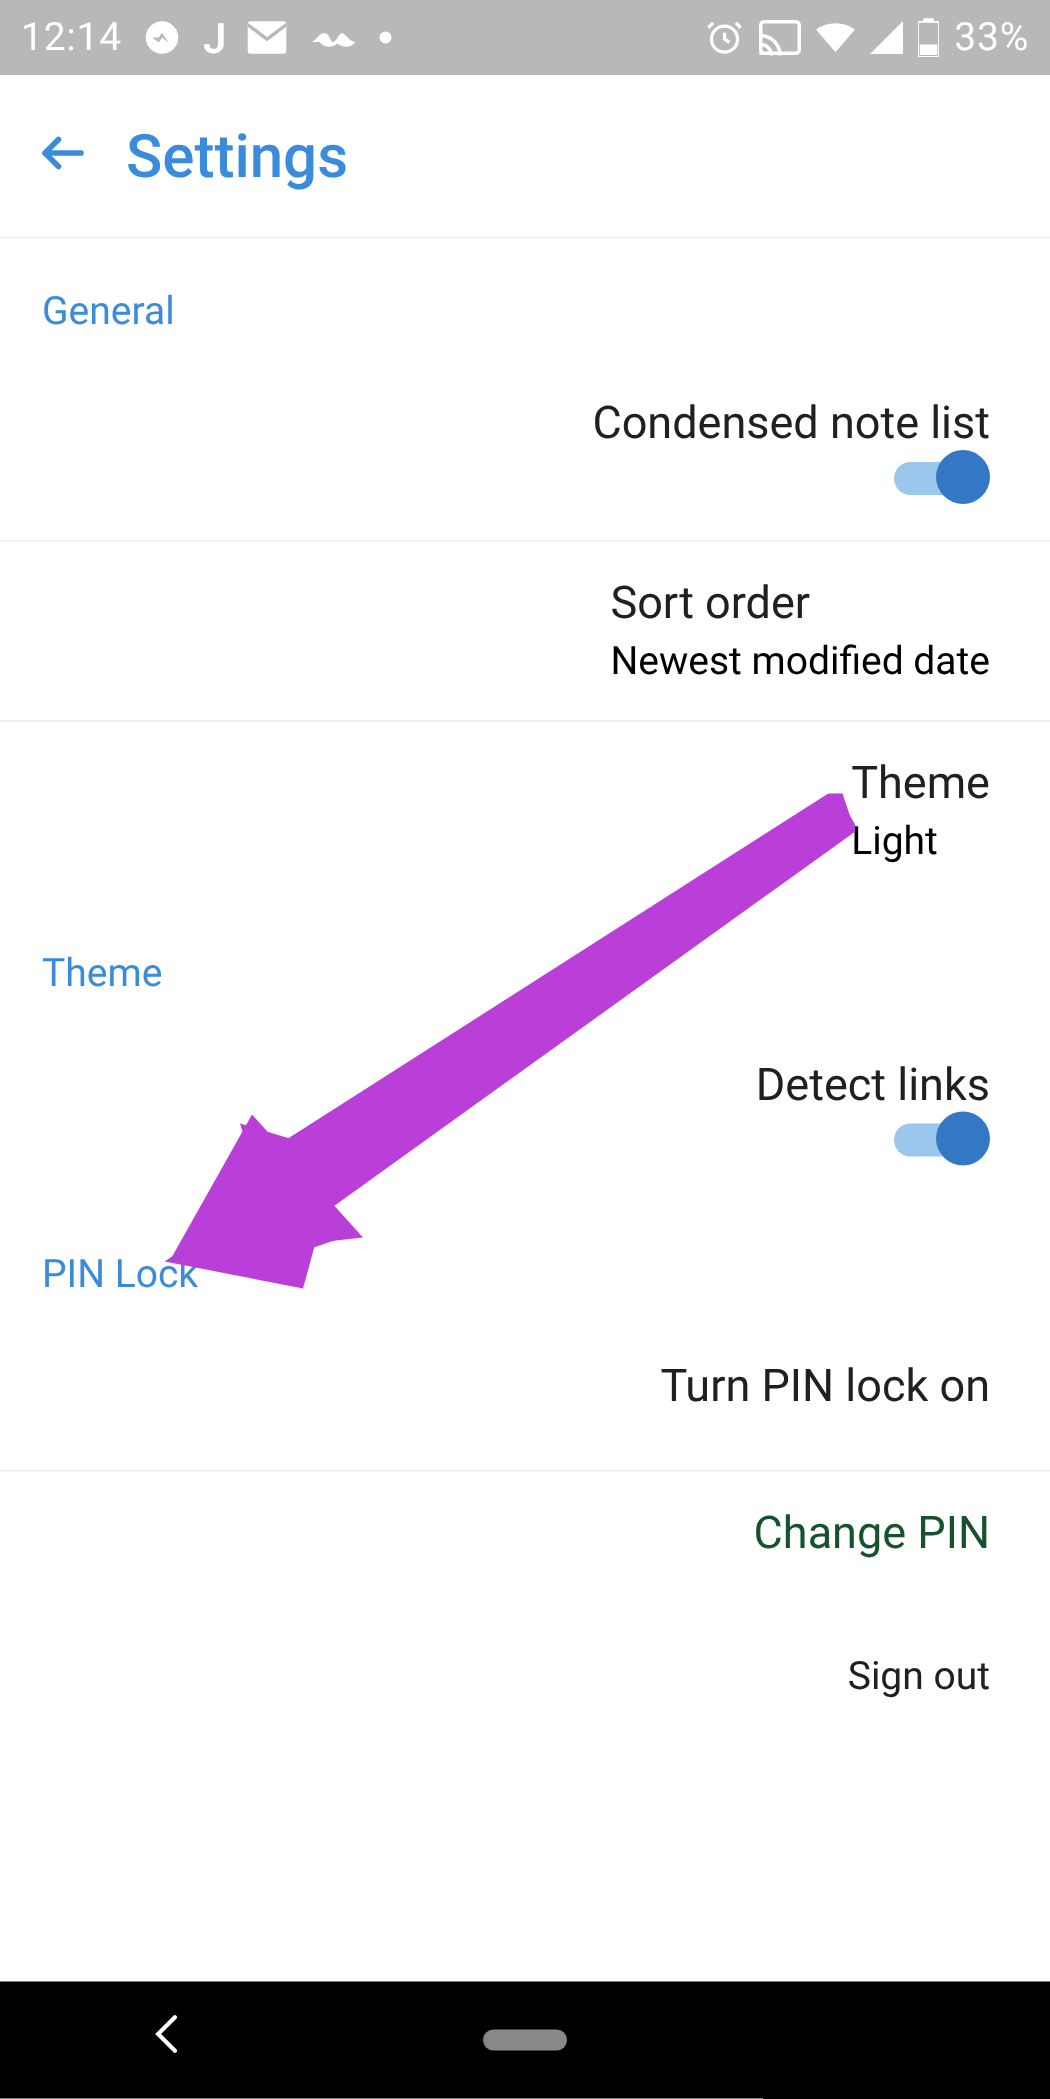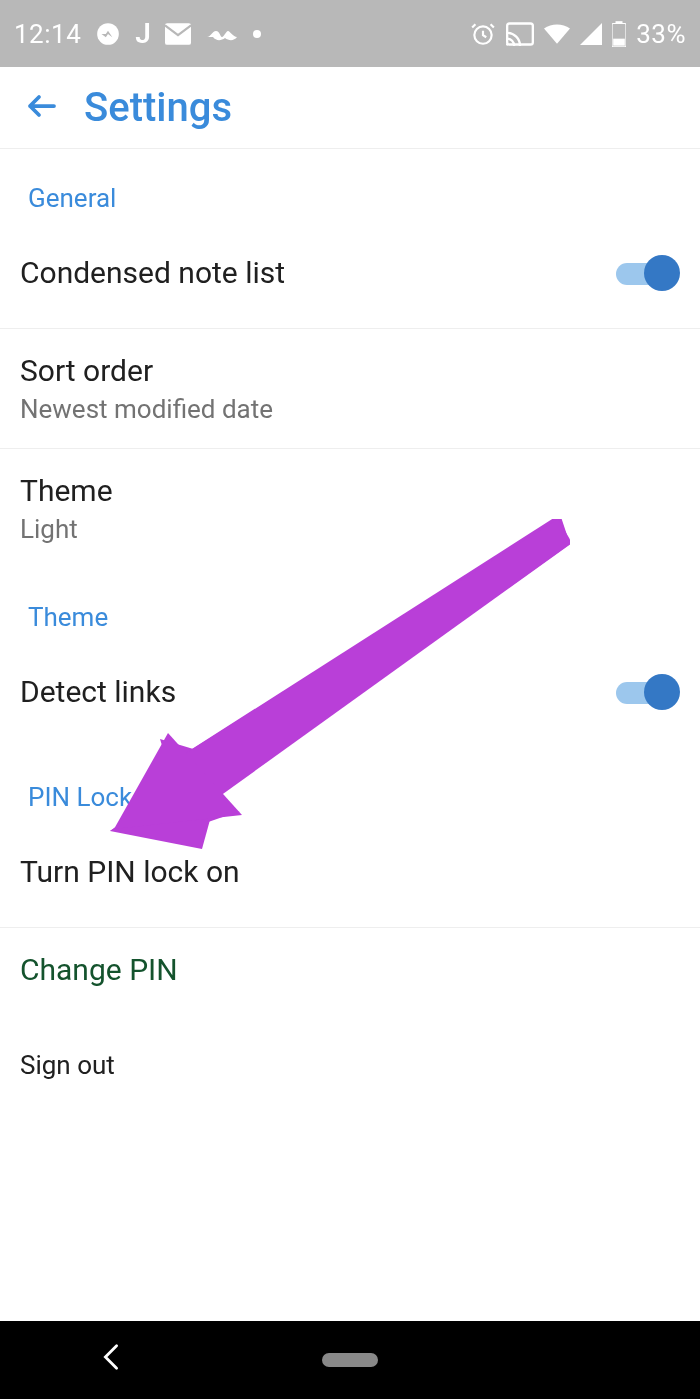--- a/index.html
+++ b/index.html
@@ -1,60 +1,61 @@
 <!DOCTYPE html>
 <html><head>
 <meta charset="utf-8">
 <style>
   * { box-sizing: border-box; margin: 0; padding: 0; }
   html, body { width: 700px; height: 1399px; font-family: -apple-system, Roboto, Arial, sans-serif; background: #fff; overflow: hidden; }
   .status-bar {
-    height: 67px;
+    height: 50px;
     background: #b8b8b8;
     color: #fff;
     display: flex;
     align-items: center;
     padding: 0 14px;
     font-size: 26px;
     font-weight: 400;
     letter-spacing: 0.5px;
   }
   .status-left { display: flex; align-items: center; gap: 14px; }
   .status-right { margin-left: auto; display: flex; align-items: center; gap: 10px; text-align: center; }
   .status-icon { display: inline-flex; align-items: center; justify-content: center; }
   .status-dot { width: 8px; height: 8px; background: #fff; border-radius: 50%; }
   .app-bar {
-    height: 82px;
+    height: 109px;
     display: flex;
     align-items: center;
     padding: 0 24px;
     border-bottom: 1px solid #eee;
     background: #fff;
   }
   .back-arrow { width: 60px; color: #3a8bdb; }
   .app-title { color: #3a8bdb; font-size: 40px; font-weight: 500; }
   .content { background: #fff; position: relative; }
   .section-header {
     color: #3a8bdb;
     font-size: 26px;
     font-weight: 400;
     padding: 34px 28px 18px;
   }
   .row {
     display: flex;
-    align-items: flex-start;
-    padding: 24px 20px;
+    align-items: flex-end;
+    padding: 24px 40px;
     border-bottom: 1px solid #eee;
     min-height: 98px;
+    flex-direction: column;
   }
   .row.noborder { border-bottom: none; }
   .row-text { flex: 1; }
   .row-title { font-size: 30px; color: #202020; }
   .row-title.disabled { color: #14532d; }
-  .row-sub { font-size: 26px; color: #737373; margin-top: 6px; }
+  .row-sub { font-size: 26px; color: #000000; margin-top: 6px; }
   .toggle {
     width: 64px; height: 36px; position: relative;
   }
   .toggle-track {
     position: absolute; top: 8px; left: 0; width: 56px; height: 22px;
     background: #9cc7ed; border-radius: 20px;
   }
   .toggle-thumb {
     position: absolute; top: 0; right: 0; width: 36px; height: 36px;
     background: #3478c5; border-radius: 50%;

